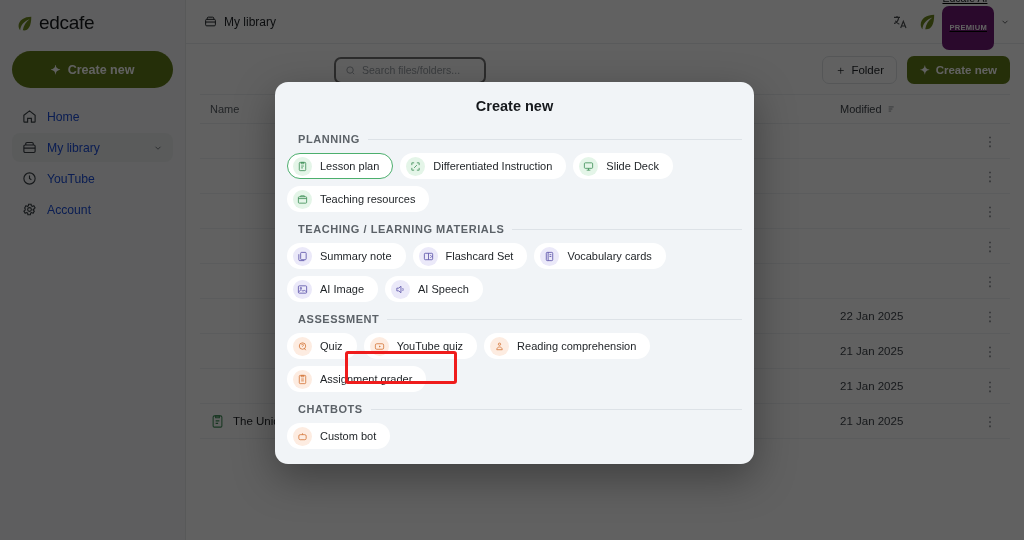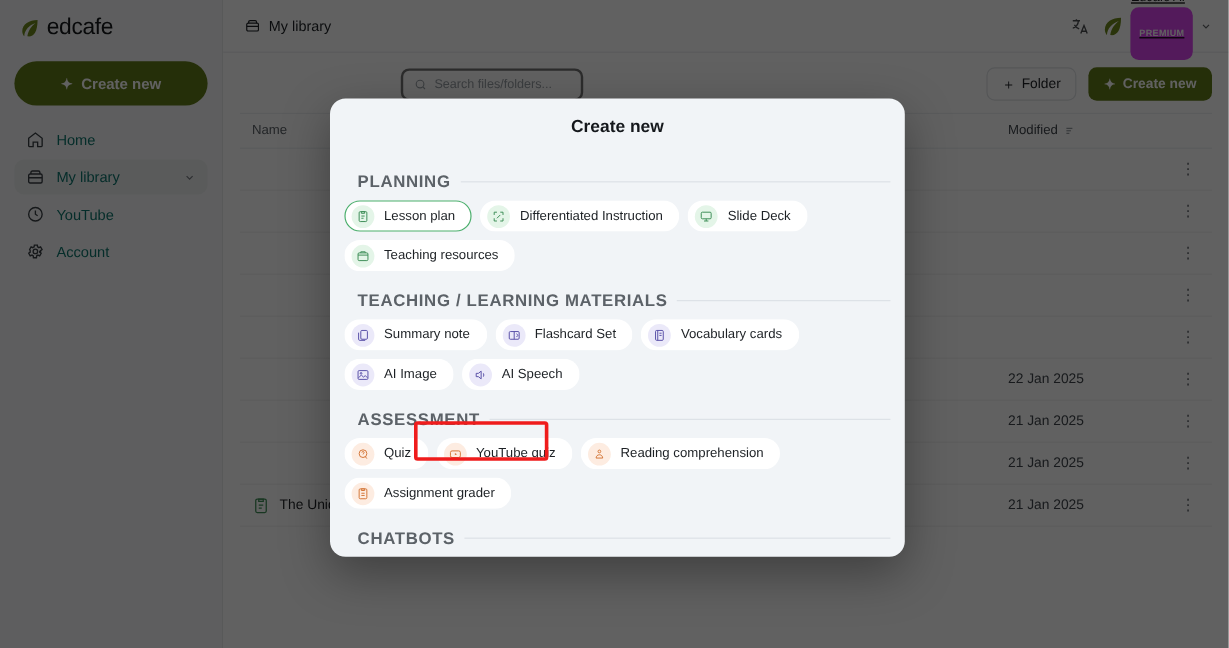--- a/index.html
+++ b/index.html
@@ -41,21 +41,21 @@
     background: #627b18;
     border-radius: 19px;
     color: #ffffff; font-size: 12.5px; font-weight: 600;
     cursor: pointer;
   }
   .create-btn .spark { font-size: 12px; line-height: 1; }
   .nav-item {
     display: flex; align-items: center; gap: 10px;
     height: 29px; padding: 0 10px; margin-bottom: 2px;
     border-radius: 8px;
-    font-size: 12.2px; color: #0f766e;
+    font-size: 12.2px; color: #1d4ed8;
     cursor: pointer;
   }
   .nav-item.active { background: #eceef0; }
   .nav-item .nic { width: 15px; height: 15px; flex: none; display:block; }
   .nav-item .label { flex: 1; }
   .nav-item .chev { width: 10px; height: 10px; opacity: .65; }
 
   
   .main {
     position: absolute; left: 186px; top: 0;
@@ -69,21 +69,21 @@
   }
   .crumb { display: flex; align-items: center; gap: 7px; font-size: 12px; color: #1d2125; }
   .topbar-right { margin-left: auto; display: flex; align-items: center; gap: 10px; }
   .translate-ico { width: 16px; height: 16px; opacity: .8; }
   .acct { display: flex; align-items: center; gap: 6px; cursor: pointer; text-decoration: underline; }
   .acct-leaf { width: 18px; height: 18px; }
   .acct-text { display: flex; flex-direction: column; line-height: 1.05; }
   .acct-name { font-size: 10.5px; color: #1d2125; }
   .acct-badge {
     margin-top: 2px;
-    background: #d946ef; color: #ffffff;
+    background: #701a75; color: #ffffff;
     font-size: 7.5px; font-weight: 700;
     border-radius: 7px; padding: 18px 7px;
     letter-spacing: .3px; text-align: center;
   }
   .acct-chev { width: 10px; height: 10px; opacity: .7; }
 
   .toolbar {
     display: flex; align-items: center; gap: 10px;
     padding: 12px 14px 10px 148px;
   }
@@ -153,23 +153,23 @@
     overflow: hidden;
     padding: 0 12px;
   }
   .modal-title {
     text-align: center;
     font-size: 14.5px; font-weight: 700; color: #15181c;
     padding: 16px 0 13px 0;
   }
   .sec-head {
     display: flex; align-items: center; gap: 8px;
-    font-size: 14px; font-weight: 600; letter-spacing: .55px;
+    font-size: 11px; font-weight: 600; letter-spacing: .55px;
     color: #5c6268;
-    margin: 16px 0 8px 0;
+    margin: 6px 0 8px 0;
     padding-left: 11px;
   }
   .sec-head .rule { flex: 1; height: 1px; background: #dde2e7; }
   .sec { margin-bottom: 11px; }
   .chips { display: flex; flex-wrap: wrap; gap: 7px; }
   .chip {
     display: inline-flex; align-items: center; gap: 8px;
     height: 26px; padding: 0 13px 0 5px;
     background: #ffffff; border-radius: 14px;
     font-size: 11px; color: #1d2125;

